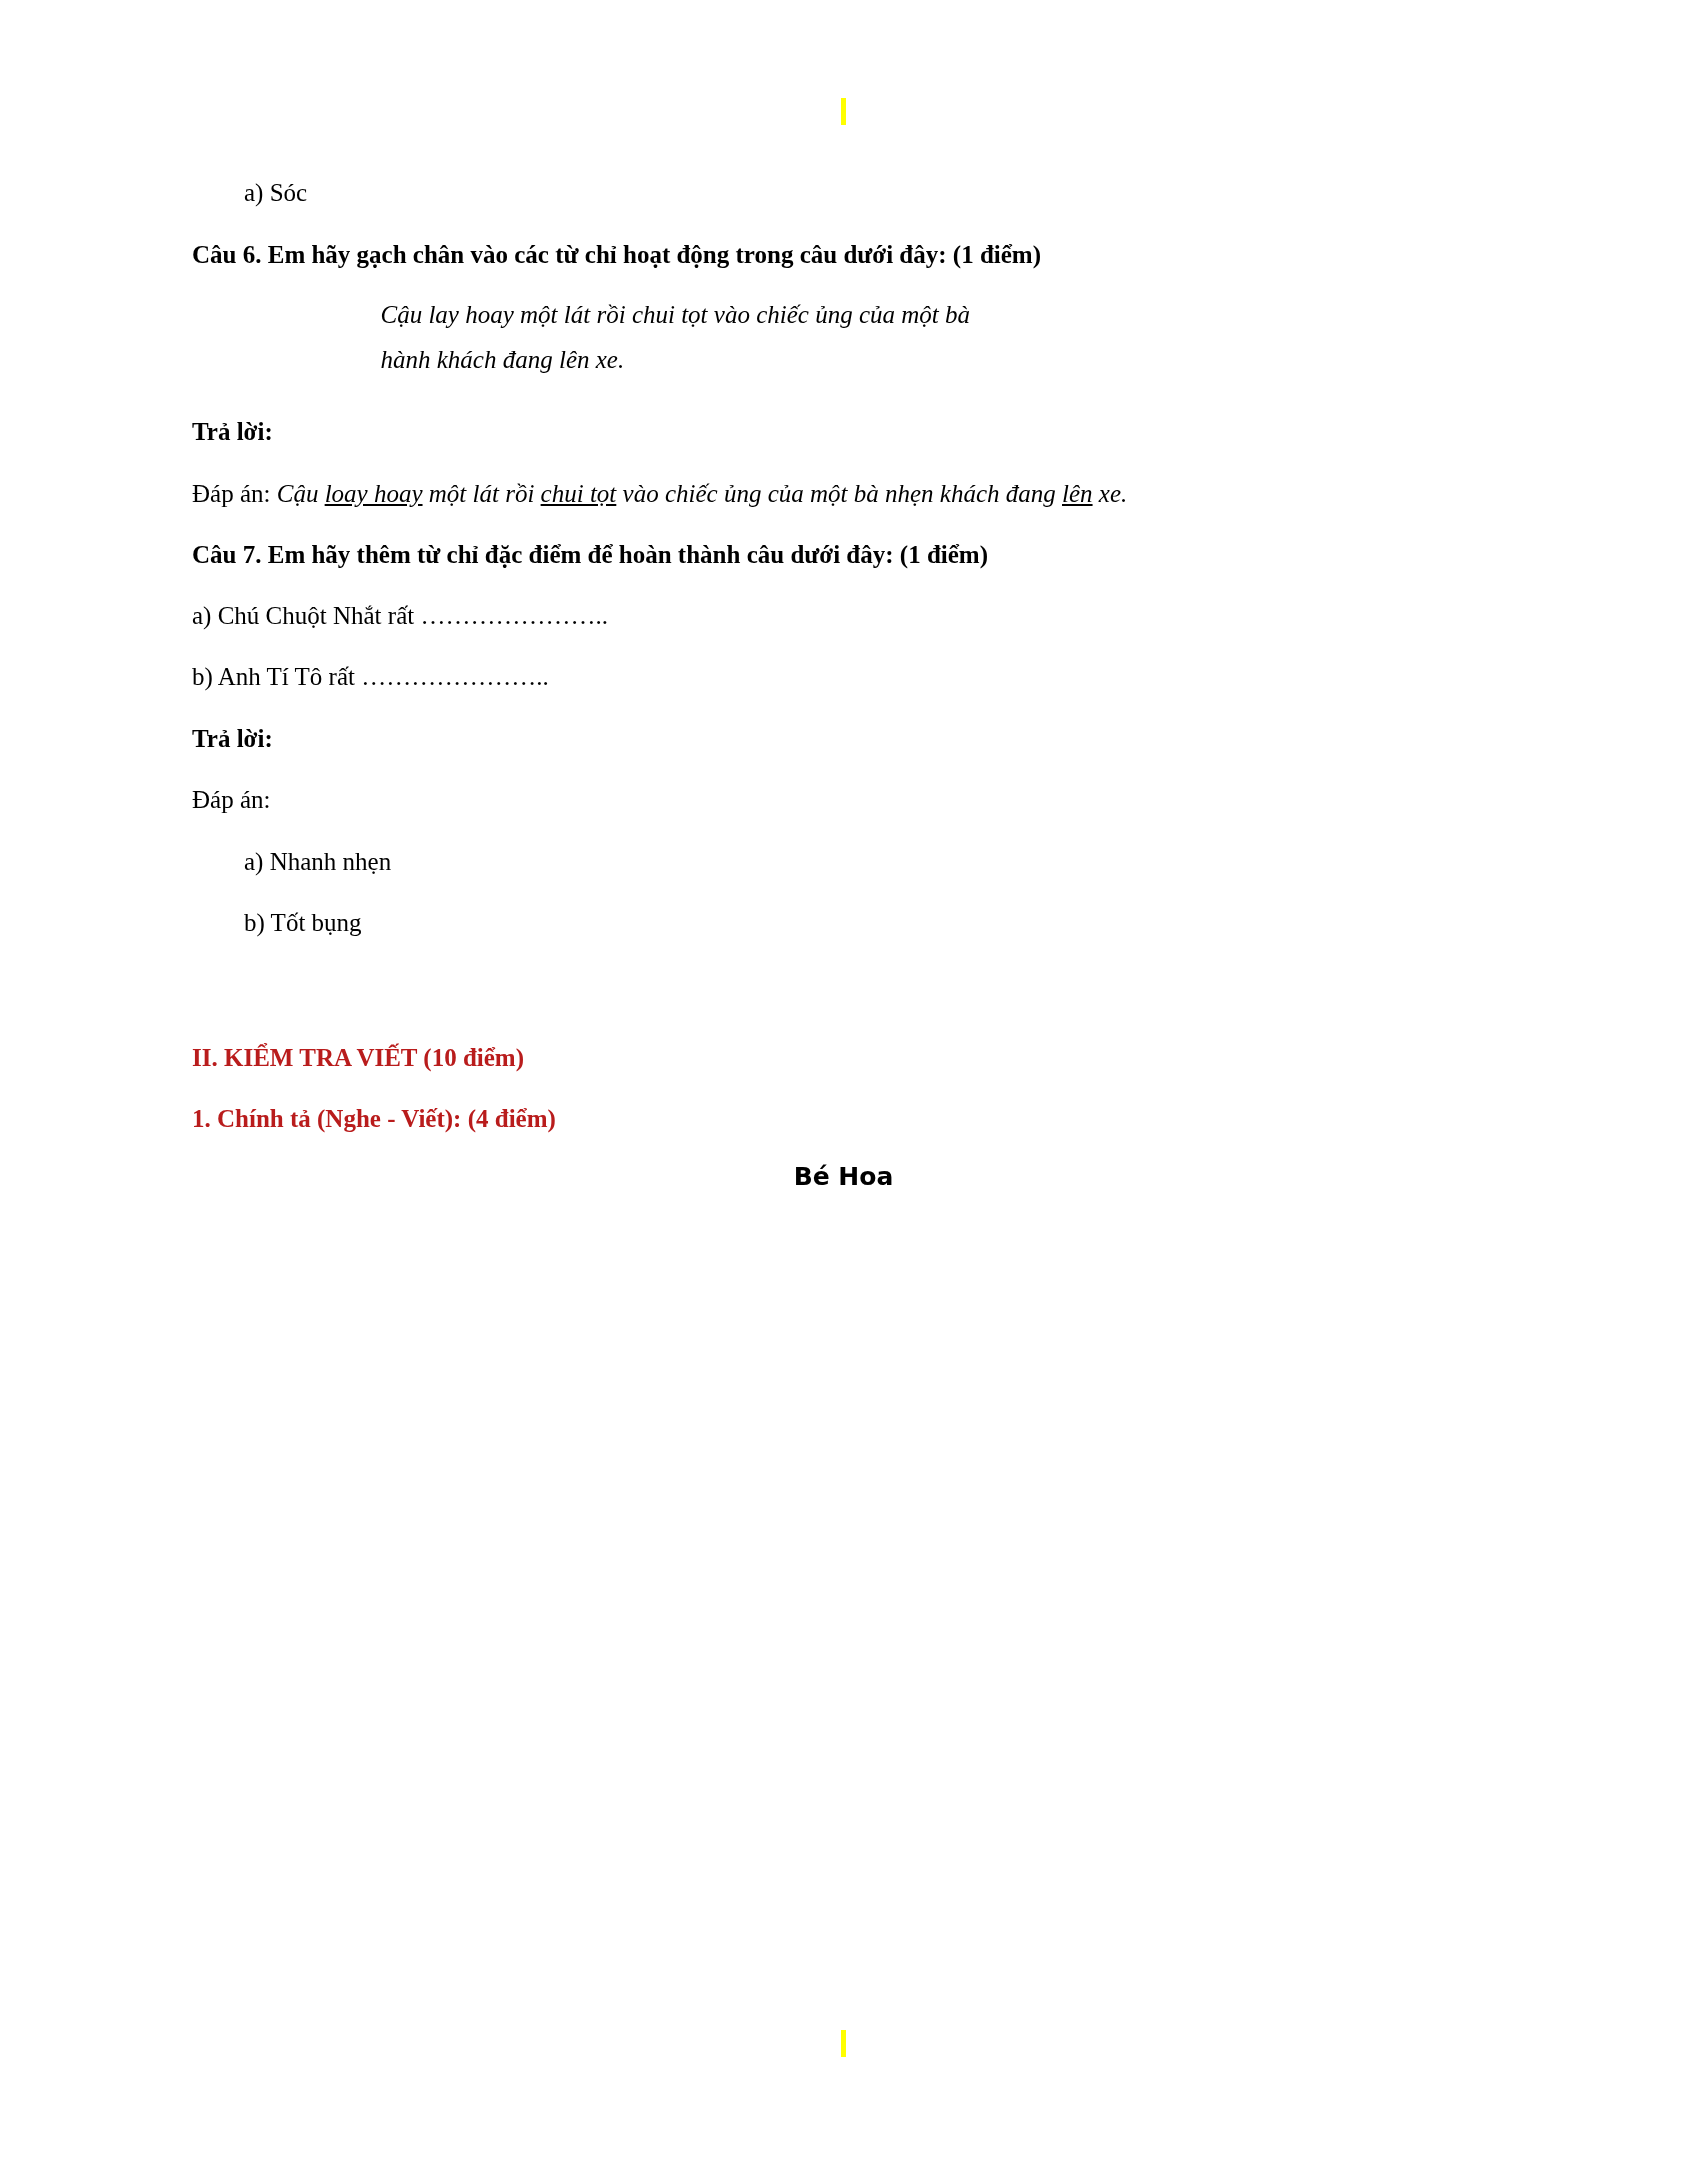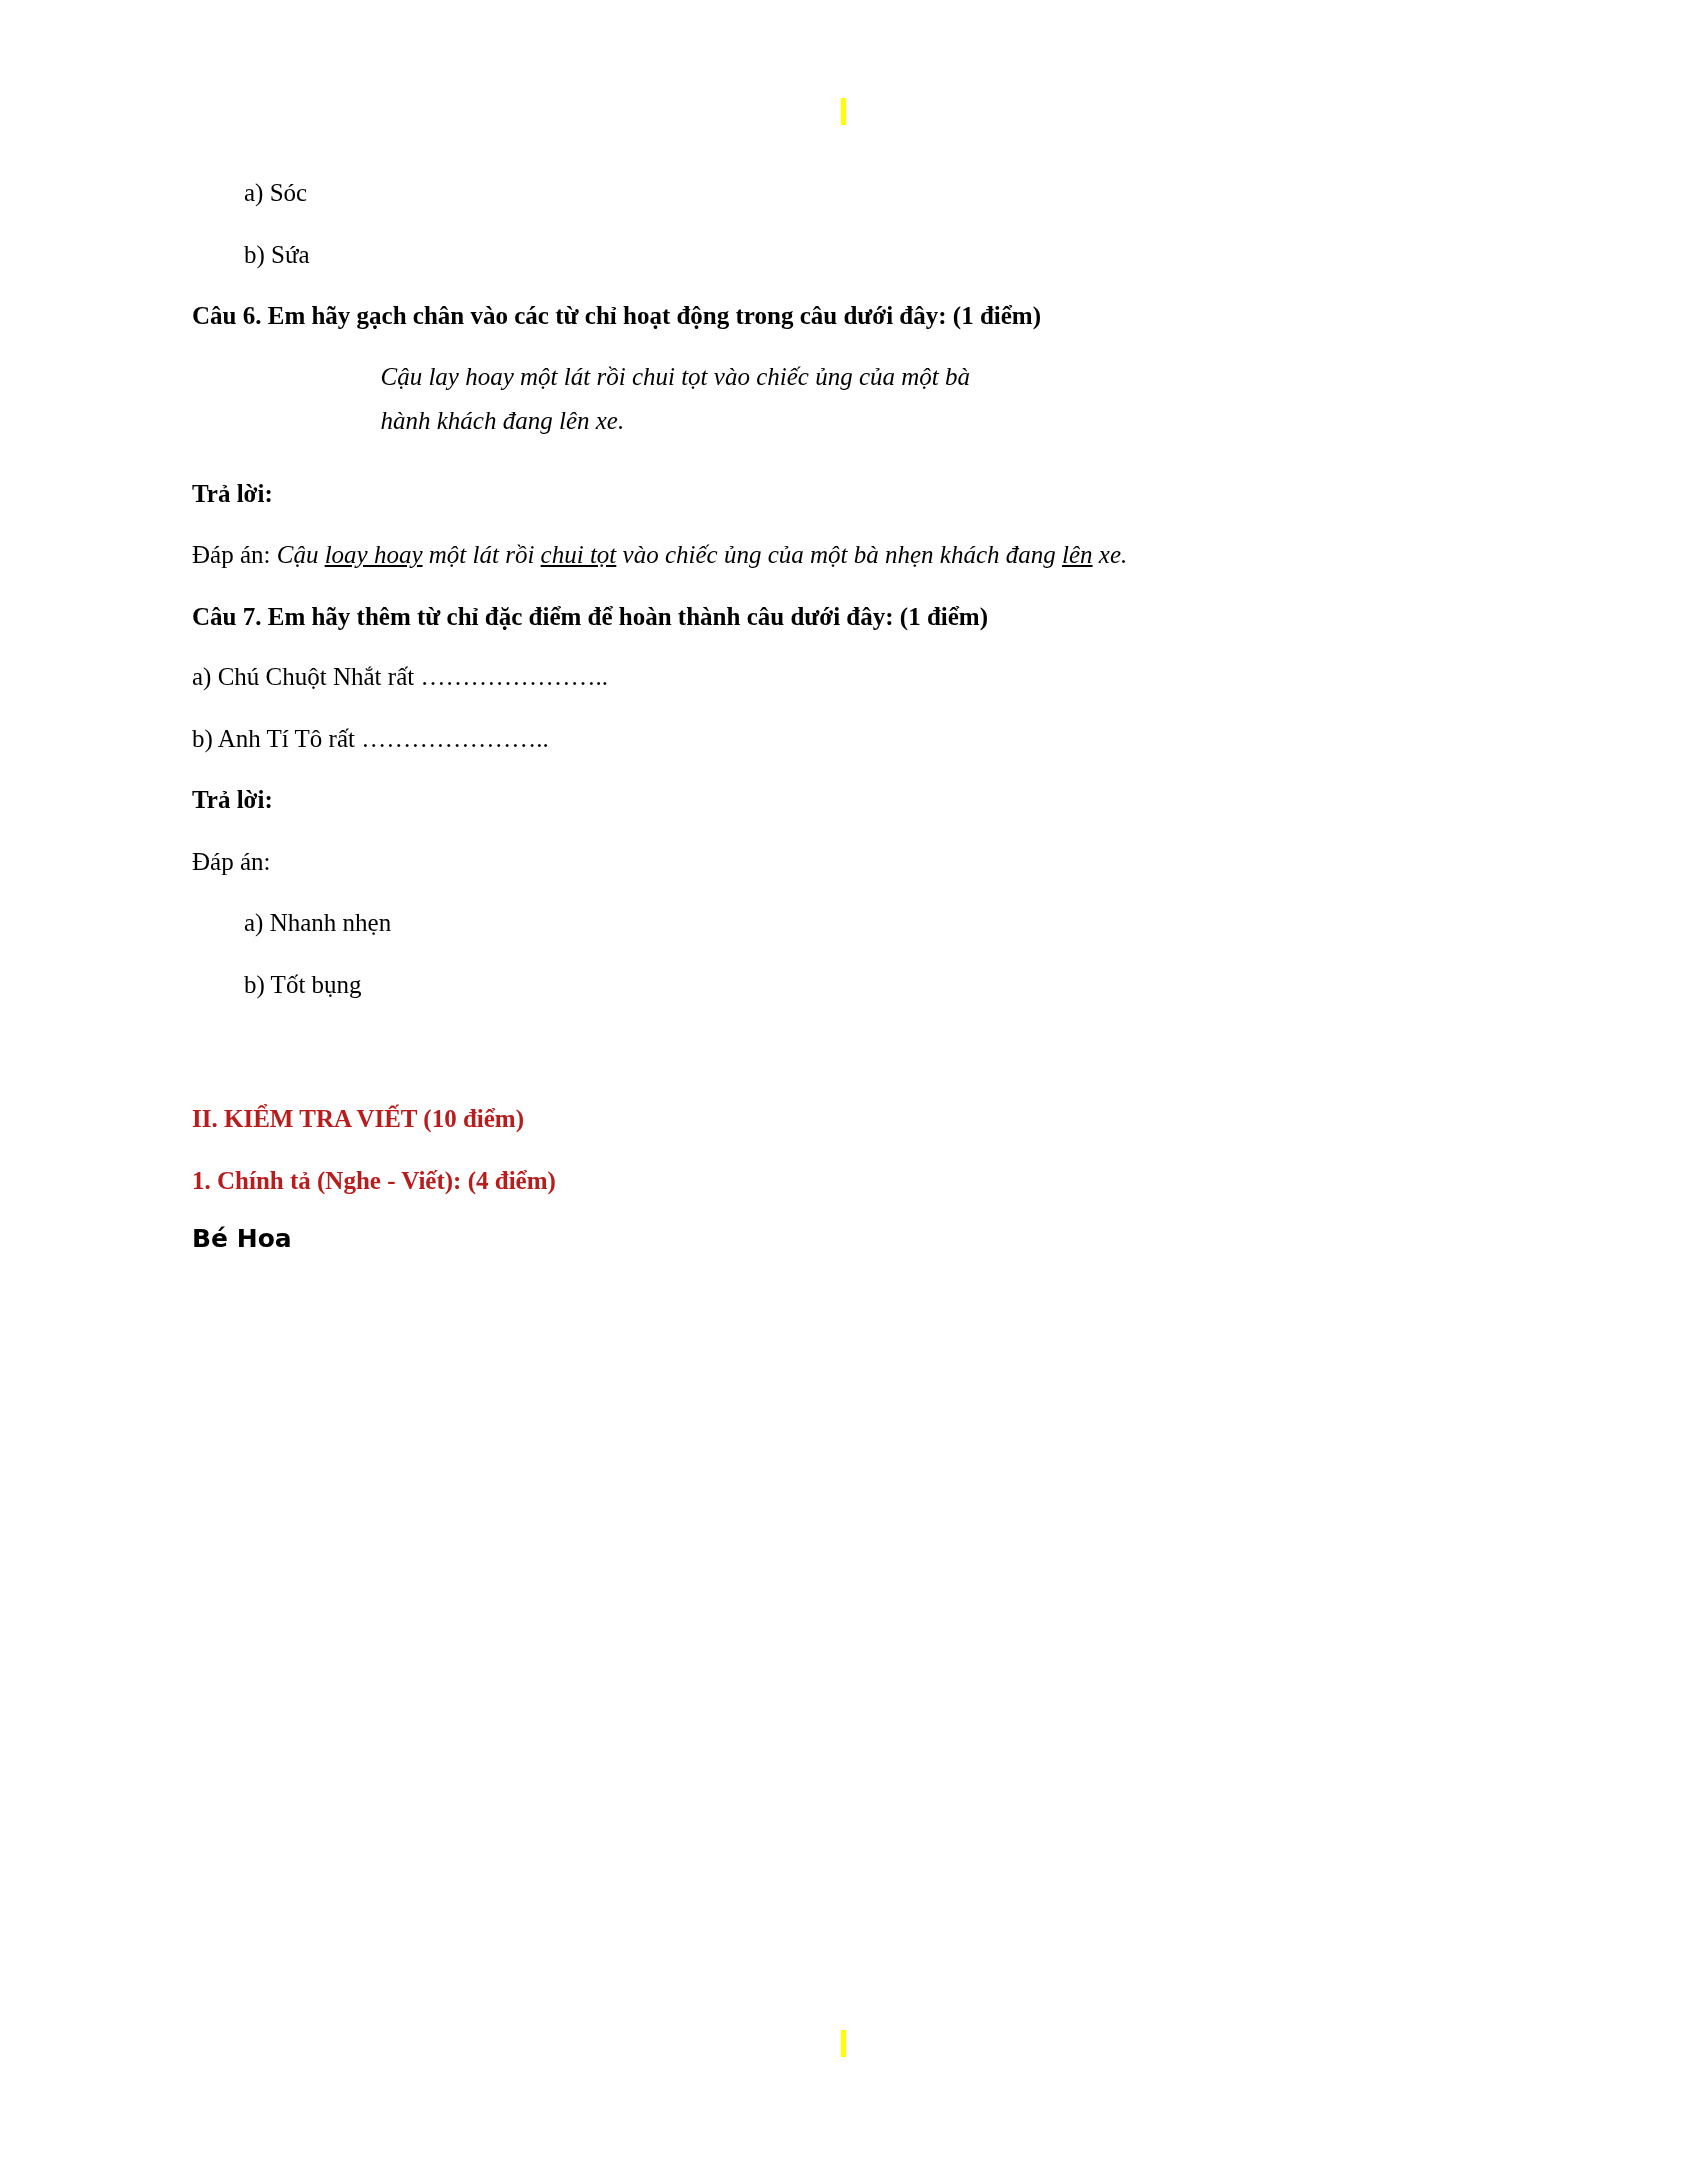--- a/index.html
+++ b/index.html
@@ -65,20 +65,21 @@
     text-decoration: underline;
   }
   .green {
     color: #b91c1c;
     font-weight: bold;
   }
   .section-gap {
     height: 73px;
   }
   .be-hoa {
+    text-align: center;
     font-weight: bold;
     font-size: 25px;
     font-family: "DejaVu Sans", sans-serif;
     margin-top: 22.5px;
   }
   .footer-banner {
     position: absolute;
     left: 0;
     right: 0;
     bottom: 126px;
@@ -103,21 +104,20 @@
 
 <div class="page">
 
   <div class="header-banner">
     <span class="hl"></span>
   </div>
 
   <div class="content">
 
     <p class="line indent">a) Sóc</p>
-    <p class="line indent">b) Sứa</p>
 
     <p class="q-block">Câu 6. Em hãy gạch chân vào các từ chỉ hoạt động trong câu dưới đây: (1 điểm)</p>
 
     <p class="quote">Cậu lay hoay một lát rồi chui tọt vào chiếc ủng của một bà</p>
     <p class="quote second">hành khách đang lên xe.</p>
 
     <p class="line bold">Trả lời:</p>
 
     <p class="line">
       <span>Đáp án: </span><span class="italic">Cậu </span><span class="italic u">loay hoay</span><span class="italic"> một lát rồi </span><span class="italic u">chui tọt</span><span class="italic"> vào chiếc ủng của một bà nhẹn khách đang </span><span class="italic u">lên</span><span class="italic"> xe.</span>

